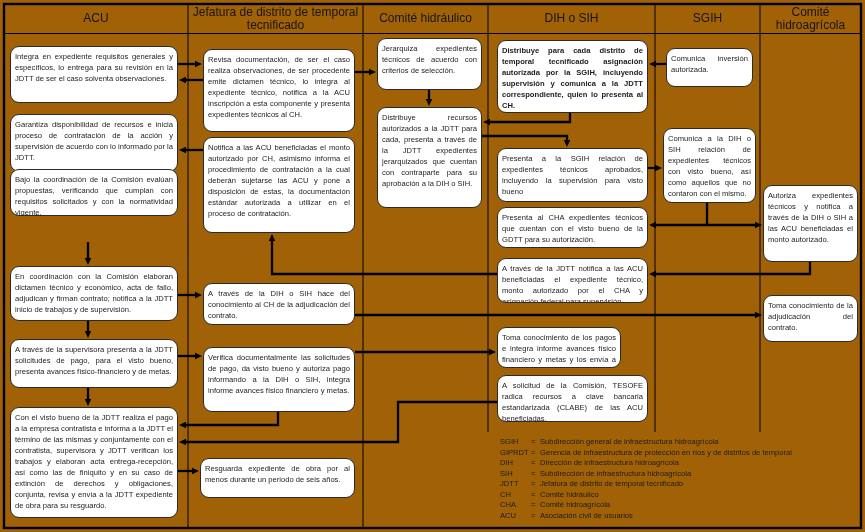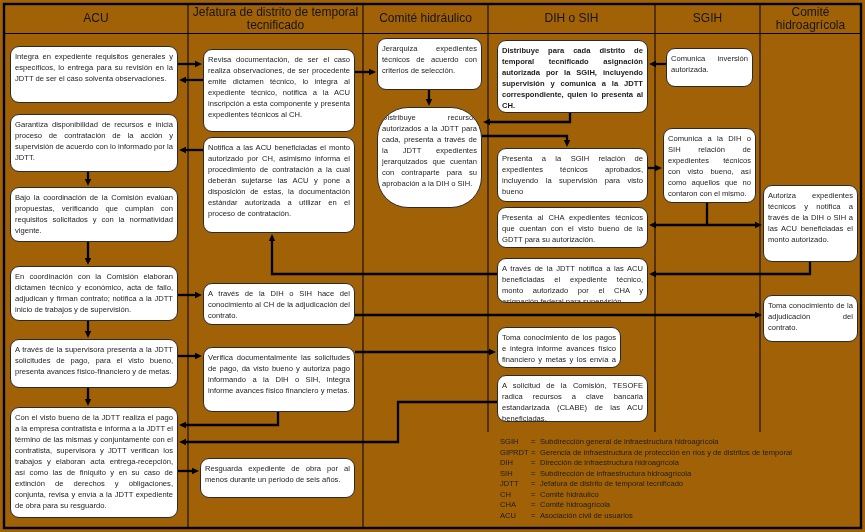--- a/index.html
+++ b/index.html
@@ -102,31 +102,31 @@
   <div class="col-header" style="left: 4px; width: 184px;">ACU</div>
   <div class="col-header" style="left: 188px; width: 175px;">Jefatura de distrito de temporal tecnificado</div>
   <div class="col-header" style="left: 363px; width: 125px;">Comité hidráulico</div>
   <div class="col-header" style="left: 488px; width: 167px;">DIH o SIH</div>
   <div class="col-header" style="left: 655px; width: 105px;">SGIH</div>
   <div class="col-header" style="left: 760px; width: 101px;">Comité hidroagrícola</div>
 
   <div id="nodes">
       <div class="node" style="left: 10px; top: 46px; width: 168px; height: 57px;">Integra en expediente requisitos generales y específicos, lo entrega para su revisión en la JDTT de ser el caso solventa observaciones.</div>
       <div class="node" style="left: 10px; top: 114px; width: 168px; height: 58px;">Garantiza disponibilidad de recursos e inicia proceso de contratación de la acción y supervisión de acuerdo con lo informado por la JDTT.</div>
-      <div class="node" style="left: 10px; top: 187px; width: 168px; height: 55px;">Bajo la coordinación de la Comisión evalúan propuestas, verificando que cumplan con requisitos solicitados y con la normatividad vigente.</div>
+      <div class="node" style="left: 10px; top: 169px; width: 168px; height: 47px;">Bajo la coordinación de la Comisión evalúan propuestas, verificando que cumplan con requisitos solicitados y con la normatividad vigente.</div>
       <div class="node" style="left: 10px; top: 266px; width: 168px; height: 55px;">En coordinación con la Comisión elaboran dictamen técnico y económico, acta de fallo, adjudican y firman contrato; notifica a la JDTT inicio de trabajos y de supervisión.</div>
       <div class="node" style="left: 10px; top: 339px; width: 168px; height: 49px;">A través de la supervisora presenta a la JDTT solicitudes de pago, para el visto bueno, presenta avances físico-financiero y de metas.</div>
       <div class="node" style="left: 10px; top: 407px; width: 168px; height: 111px;">Con el visto bueno de la JDTT realiza el pago a la empresa contratista e informa a la JDTT el término de las mismas y conjuntamente con el contratista, supervisora y JDTT verifican los trabajos y elaboran acta entrega-recepción, así como las de finiquito y en su caso de extinción de derechos y obligaciones, conjunta, revisa y envía a la JDTT expediente de obra para su resguardo.</div>
       <div class="node" style="left: 203px; top: 42px; width: 152px; height: 83px; margin-top: 7px;">Revisa documentación, de ser el caso realiza observaciones, de ser procedente emite dictamen técnico, lo integra al expediente técnico, notifica a la ACU inscripción a esta componente y presenta expedientes técnicos al CH.</div>
       <div class="node" style="left: 203px; top: 137px; width: 152px; height: 96px;">Notifica a las ACU beneficiadas el monto autorizado por CH, asimismo informa el procedimiento de contratación a la cual deberán sujetarse las ACU y pone a disposición de estas, la documentación estándar autorizada a utilizar en el proceso de contratación.</div>
       <div class="node" style="left: 203px; top: 283px; width: 152px; height: 42px;">A través de la DIH o SIH hace del conocimiento al CH de la adjudicación del contrato.</div>
       <div class="node" style="left: 203px; top: 347px; width: 152px; height: 65px;">Verifica documentalmente las solicitudes de pago, da visto bueno y autoriza pago informando a la DIH o SIH, integra informe avances físico financiero y metas.</div>
       <div class="node" style="left: 200px; top: 458px; width: 155px; height: 40px;">Resguarda expediente de obra por al menos durante un periodo de seis años.</div>
       <div class="node" style="left: 377px; top: 38px; width: 105px; height: 52px;">Jerarquiza expedientes técnicos de acuerdo con criterios de selección.</div>
-      <div class="node" style="left: 377px; top: 107px; width: 105px; height: 101px; border-radius: 31px;">Distribuye recursos autorizados a la JDTT para cada, presenta a través de la JDTT expedientes jerarquizados que cuentan con contraparte para su aprobación a la DIH o SIH.</div>
+      <div class="node" style="left: 377px; top: 107px; width: 105px; height: 101px;">Distribuye recursos autorizados a la JDTT para cada, presenta a través de la JDTT expedientes jerarquizados que cuentan con contraparte para su aprobación a la DIH o SIH.</div>
       <div class="node" style="left: 497px; top: 40px; width: 151px; height: 73px; font-weight: bold;">Distribuye para cada distrito de temporal tecnificado asignación autorizada por la SGIH, incluyendo supervisión y comunica a la JDTT correspondiente, quien lo presenta al CH.</div>
       <div class="node" style="left: 497px; top: 148px; width: 151px; height: 54px;">Presenta a la SGIH relación de expedientes técnicos aprobados, incluyendo la supervisión para visto bueno</div>
       <div class="node" style="left: 497px; top: 207px; width: 151px; height: 41px;">Presenta al CHA expedientes técnicos que cuentan con el visto bueno de la GDTT para su autorización.</div>
       <div class="node" style="left: 497px; top: 258px; width: 151px; height: 45px;">A través de la JDTT notifica a las ACU beneficiadas el expediente técnico, monto autorizado por el CHA y asignación federal para supervisión.</div>
       <div class="node" style="left: 497px; top: 327px; width: 124px; height: 41px;">Toma conocimiento de los pagos e integra informe avances físico financiero y metas y los envía a GIPRDT.</div>
       <div class="node" style="left: 497px; top: 375px; width: 151px; height: 47px;">A solicitud de la Comisión, TESOFE radica recursos a clave bancaria estandarizada (CLABE) de las ACU beneficiadas.</div>
       <div class="node" style="left: 666px; top: 48px; width: 87px; height: 39px;">Comunica inversión autorizada.</div>
       <div class="node" style="left: 663px; top: 128px; width: 93px; height: 75px;">Comunica a la DIH o SIH relación de expedientes técnicos con visto bueno, así como aquellos que no contaron con el mismo.</div>
       <div class="node" style="left: 763px; top: 185px; width: 95px; height: 77px;">Autoriza expedientes técnicos y notifica a través de la DIH o SIH a las ACU beneficiadas el monto autorizado.</div>
       <div class="node" style="left: 763px; top: 295px; width: 95px; height: 47px;">Toma conocimiento de la adjudicación del contrato.</div>

